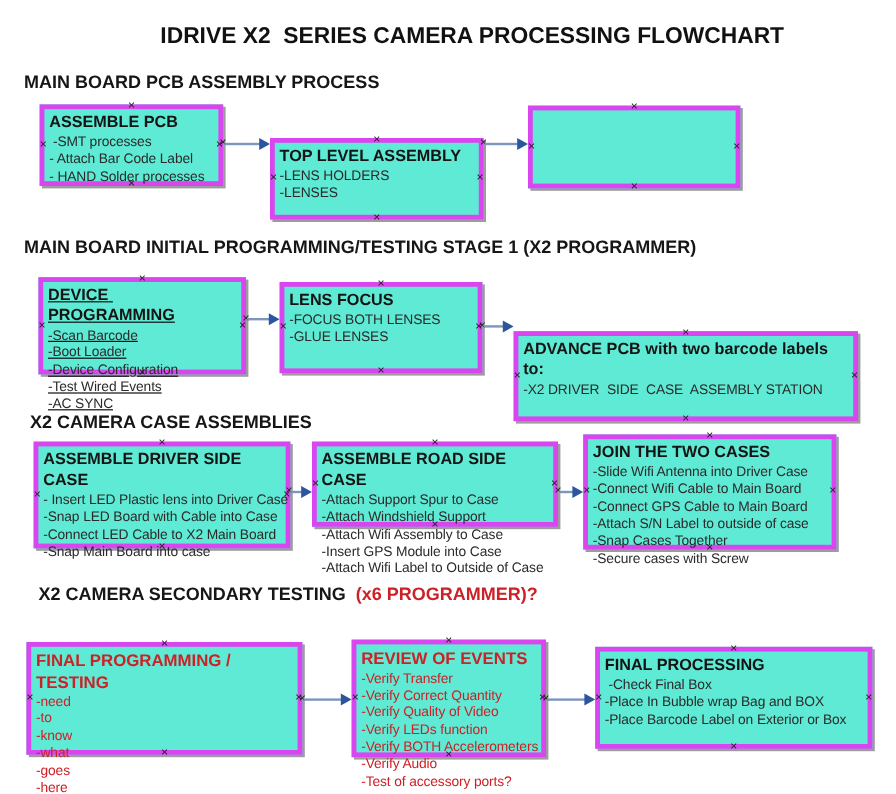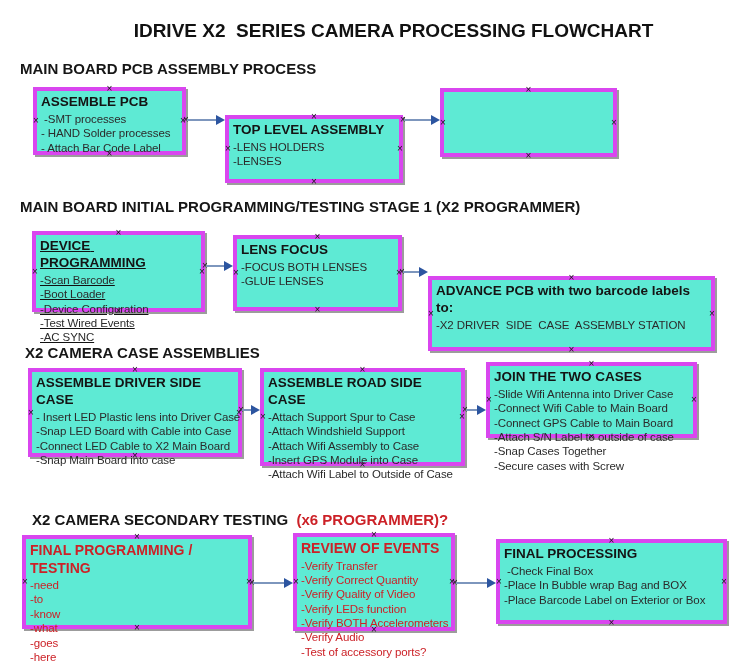--- a/index.html
+++ b/index.html
@@ -55,22 +55,22 @@
 <div class="section-heading" style="left:20px;top:60px;">MAIN BOARD PCB ASSEMBLY PROCESS</div>
 
 <div class="box" style="left:33px;top:87px;width:153px;height:68px;">
   <span class="handle h-top"></span>
   <span class="handle h-bottom"></span>
   <span class="handle h-left"></span>
   <span class="handle h-right"></span>
   <div class="box-title">ASSEMBLE PCB</div>
   <div>
       <div class="item"> -SMT processes</div>
+      <div class="item">- Attach Bar Code Label</div>
       <div class="item">- HAND Solder processes</div>
-      <div class="item">- Attach Bar Code Label</div>
     </div>
 </div>
 
 <div class="arrow" style="left:187px;top:115px;width:38px;">
   <span class="tail-x"></span>
   <div class="line"></div>
   <div class="head"></div>
 </div>
 
 <div class="box" style="left:225px;top:87px;width:178px;height:68px;margin-top:28px;">
@@ -165,58 +165,58 @@
       <div class="item">-Snap Main Board into case</div>
     </div>
 </div>
 
 <div class="arrow" style="left:242px;top:405px;width:18px;">
   <span class="tail-x"></span>
   <div class="line"></div>
   <div class="head"></div>
 </div>
 
-<div class="box" style="left:260px;top:368px;width:205px;height:98px;">
+<div class="box" style="left:260px;top:368px;width:205px;height:71px;">
   <span class="handle h-top"></span>
   <span class="handle h-bottom"></span>
   <span class="handle h-left"></span>
   <span class="handle h-right"></span>
   <div class="box-title">ASSEMBLE ROAD SIDE CASE</div>
   <div>
       <div class="item">-Attach Support Spur to Case</div>
       <div class="item">-Attach Windshield Support</div>
       <div class="item">-Attach Wifi Assembly to Case</div>
       <div class="item">-Insert GPS Module into Case</div>
       <div class="item">-Attach Wifi Label to Outside of Case</div>
     </div>
 </div>
 
 <div class="arrow" style="left:466px;top:405px;width:20px;">
   <span class="tail-x"></span>
   <div class="line"></div>
   <div class="head"></div>
 </div>
 
-<div class="box" style="left:486px;top:362px;width:211px;height:76px;">
+<div class="box" style="left:486px;top:362px;width:211px;height:96px;">
   <span class="handle h-top"></span>
   <span class="handle h-bottom"></span>
   <span class="handle h-left"></span>
   <span class="handle h-right"></span>
   <div class="box-title">JOIN THE TWO CASES</div>
   <div>
       <div class="item">-Slide Wifi Antenna into Driver Case</div>
       <div class="item">-Connect Wifi Cable to Main Board</div>
       <div class="item">-Connect GPS Cable to Main Board</div>
       <div class="item">-Attach S/N Label to outside of case</div>
       <div class="item">-Snap Cases Together</div>
       <div class="item">-Secure cases with Screw</div>
     </div>
 </div>
 
-<div class="section-heading" style="left:32px;top:511px;"><span>X2 CAMERA SECONDARY TESTING </span><span class="red-part"> (x6 PROGRAMMER)?</span></div>
+<div class="section-heading" style="left:32px;top:487px;"><span>X2 CAMERA SECONDARY TESTING </span><span class="red-part"> (x6 PROGRAMMER)?</span></div>
 
 <div class="box red" style="left:22px;top:535px;width:230px;height:94px;">
   <span class="handle h-top"></span>
   <span class="handle h-bottom"></span>
   <span class="handle h-left"></span>
   <span class="handle h-right"></span>
   <div class="box-title">FINAL PROGRAMMING / TESTING</div>
   <div>
       <div class="item">-need</div>
       <div class="item">-to</div>

